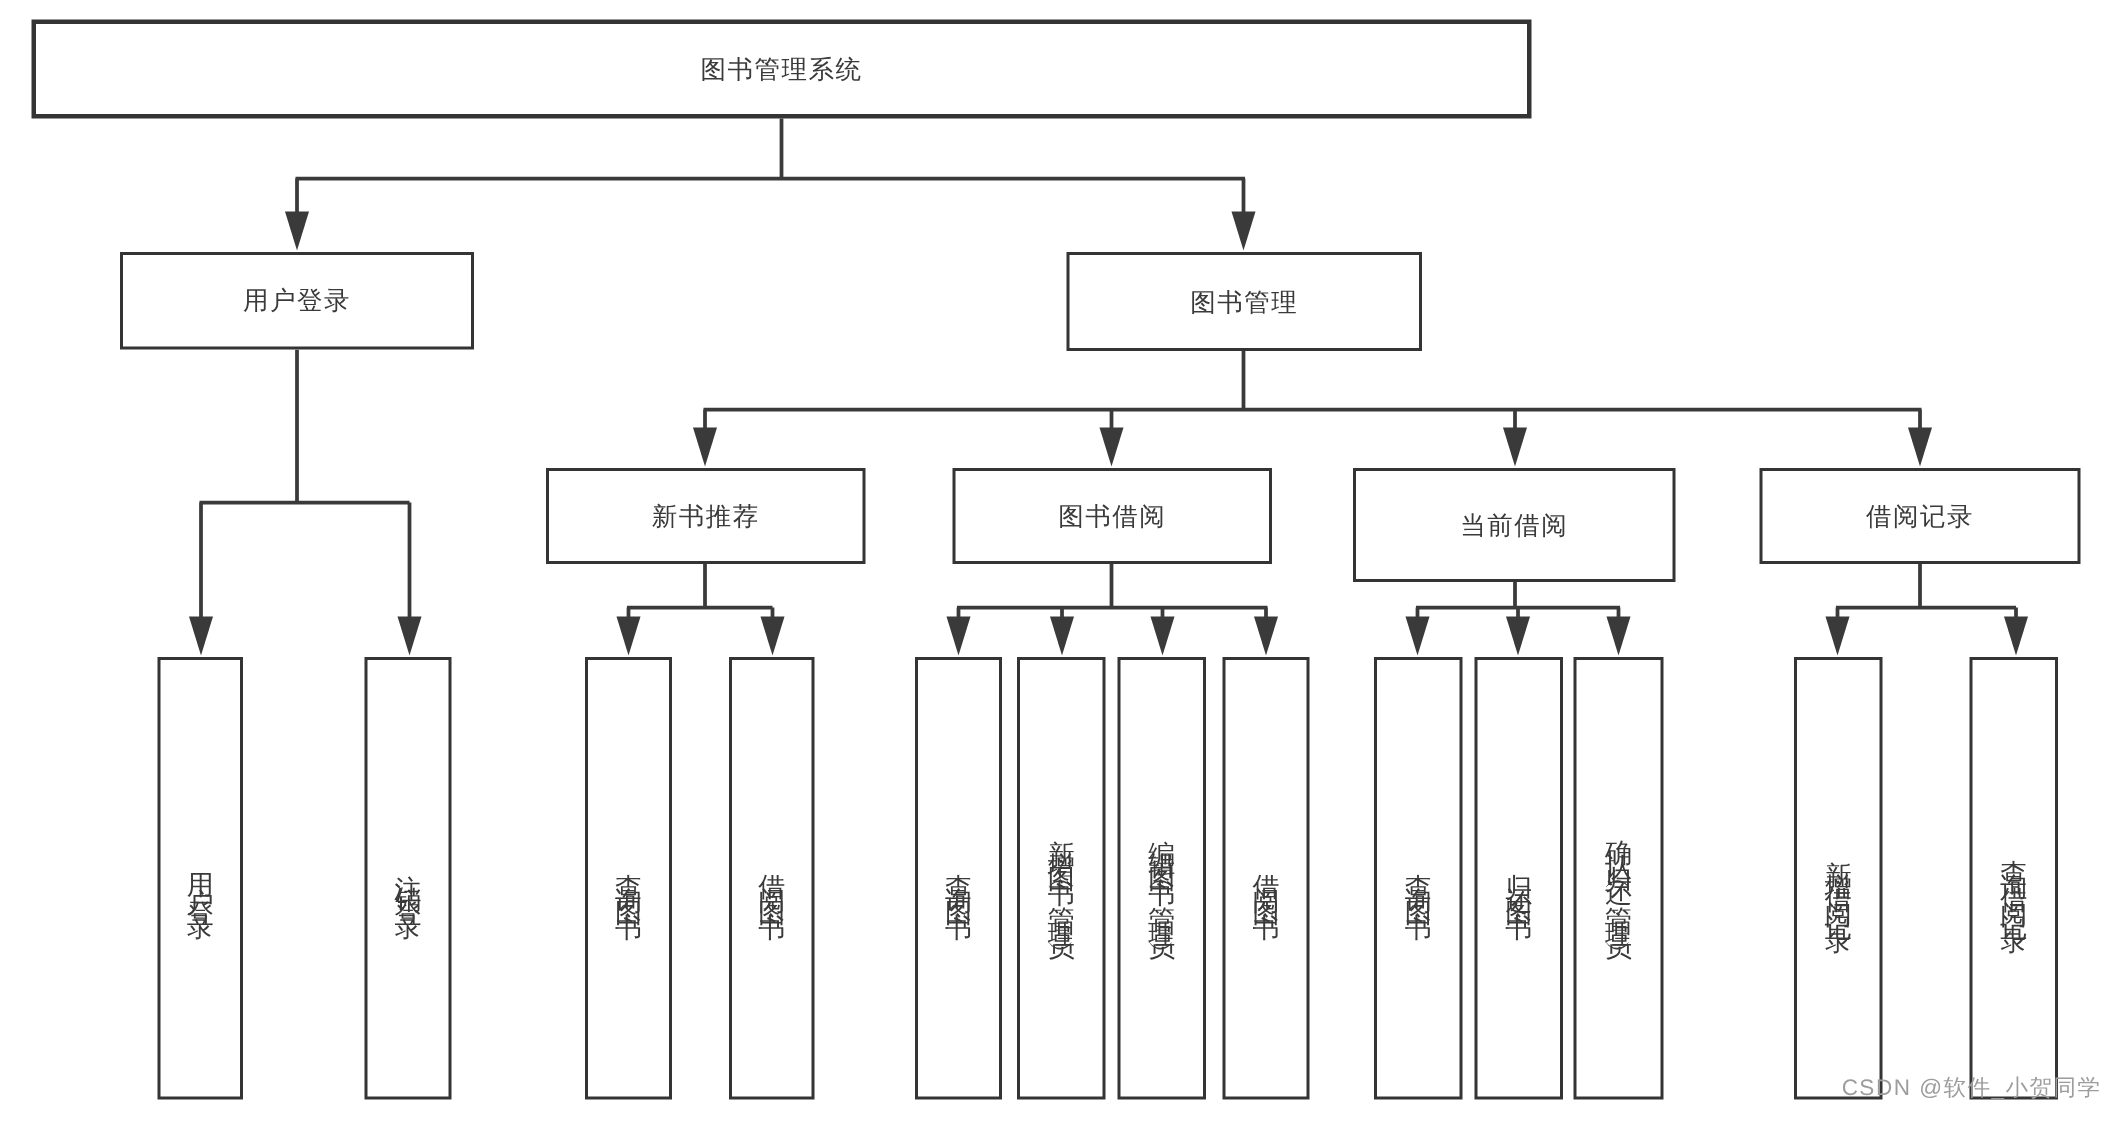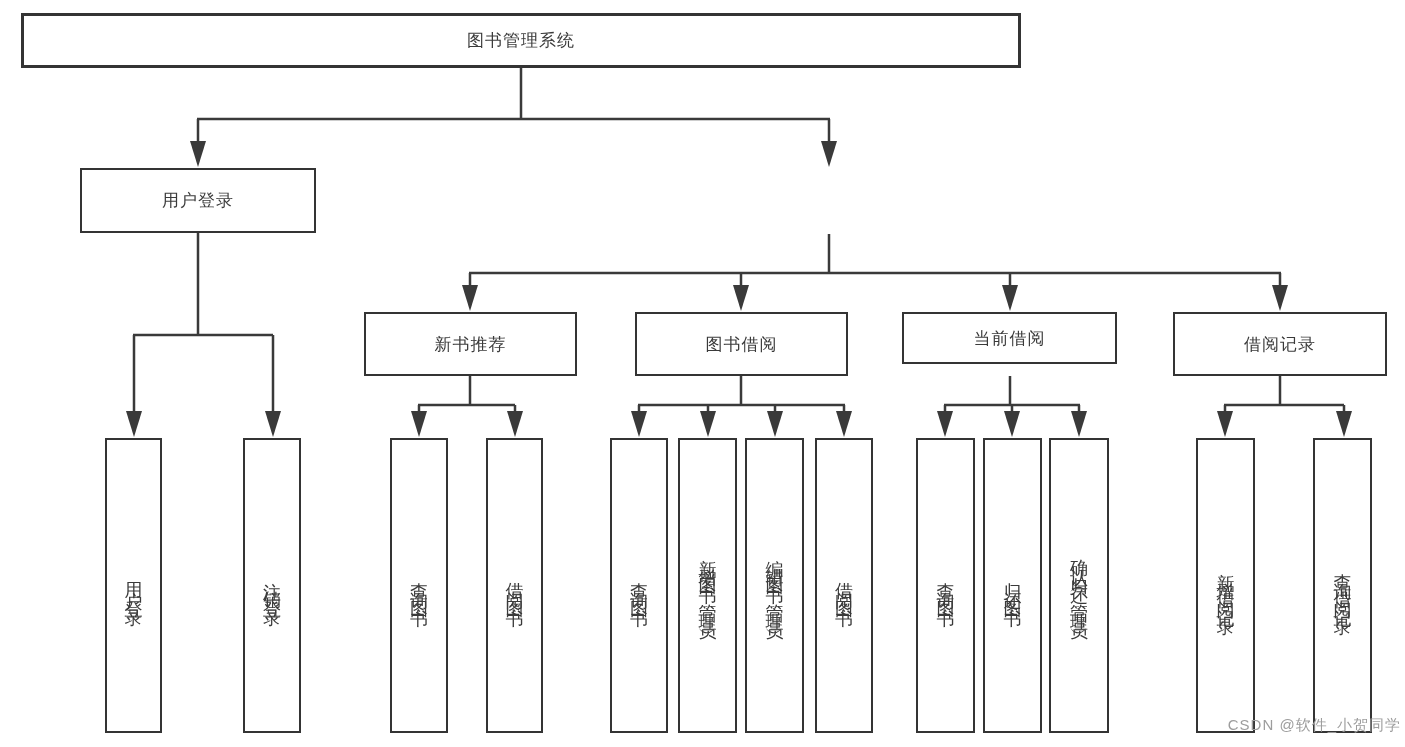--- a/index.html
+++ b/index.html
@@ -106,35 +106,38 @@
       <polygon points="767,411 783,411 775,437"></polygon>
       <polygon points="836,411 852,411 844,437"></polygon>
       <polygon points="937,411 953,411 945,437"></polygon>
       <polygon points="1004,411 1020,411 1012,437"></polygon>
       <polygon points="1071,411 1087,411 1079,437"></polygon>
       <polygon points="1217,411 1233,411 1225,437"></polygon>
       <polygon points="1336,411 1352,411 1344,437"></polygon>
     </g>
   </svg>
 
-  <div class="node hnode root-node" style="left:21px; top:13px; width:1000px; height:55px;">
+  <div class="node hnode root-node" style="left:21px; top:13px; width:1000px; height:66px;">
     <span>图书管理系统</span>
   </div>
 
   <div class="node hnode" style="left:80px; top:168px; width:236px; height:65px;">
     <span>用户登录</span>
+  </div>
+  <div class="node hnode" style="left:711px; top:168px; width:237px; height:66px;">
+    <span>图书管理</span>
   </div>
 
   <div class="node hnode" style="left:635px; top:312px; width:213px; height:64px;">
     <span>图书借阅</span>
   </div>
   <div class="node hnode" style="left:364px; top:312px; width:213px; height:64px;">
     <span>新书推荐</span>
   </div>
-  <div class="node hnode" style="left:902px; top:312px; width:215px; height:52px;">
+  <div class="node hnode" style="left:902px; top:312px; width:215px; height:76px;">
     <span>当前借阅</span>
   </div>
   <div class="node hnode" style="left:1173px; top:312px; width:214px; height:64px;">
     <span>借阅记录</span>
   </div>
 
   <div class="node vnode" style="left:105px; top:438px; width:57px; height:295px;">
     <span>用户登录</span>
   </div>
   <div class="node vnode" style="left:243px; top:438px; width:58px; height:295px;">

